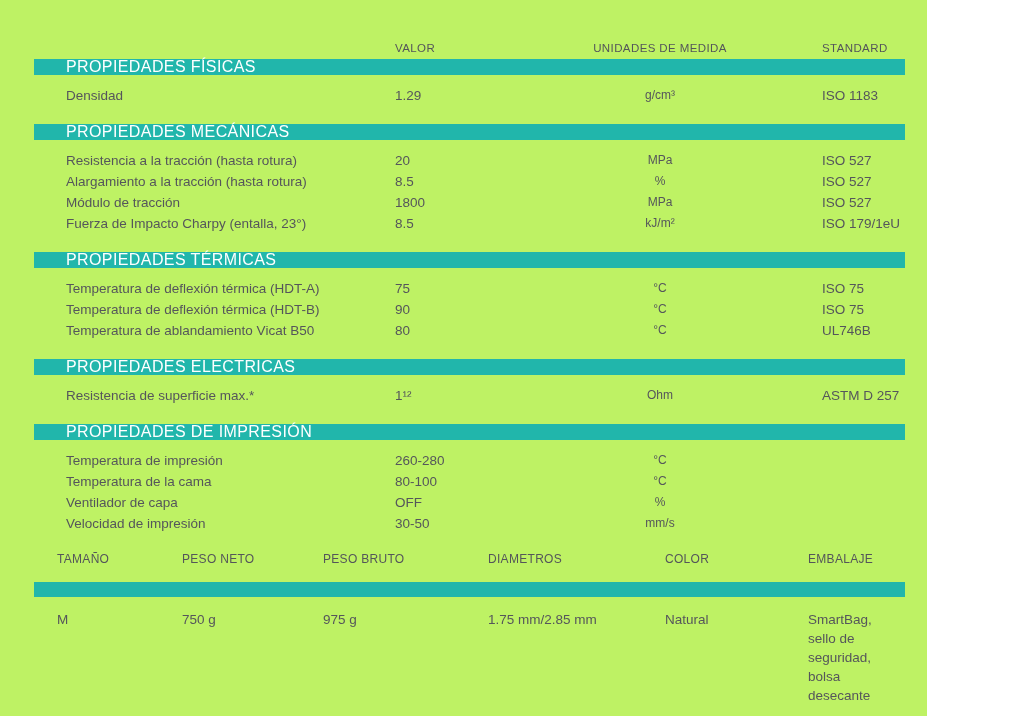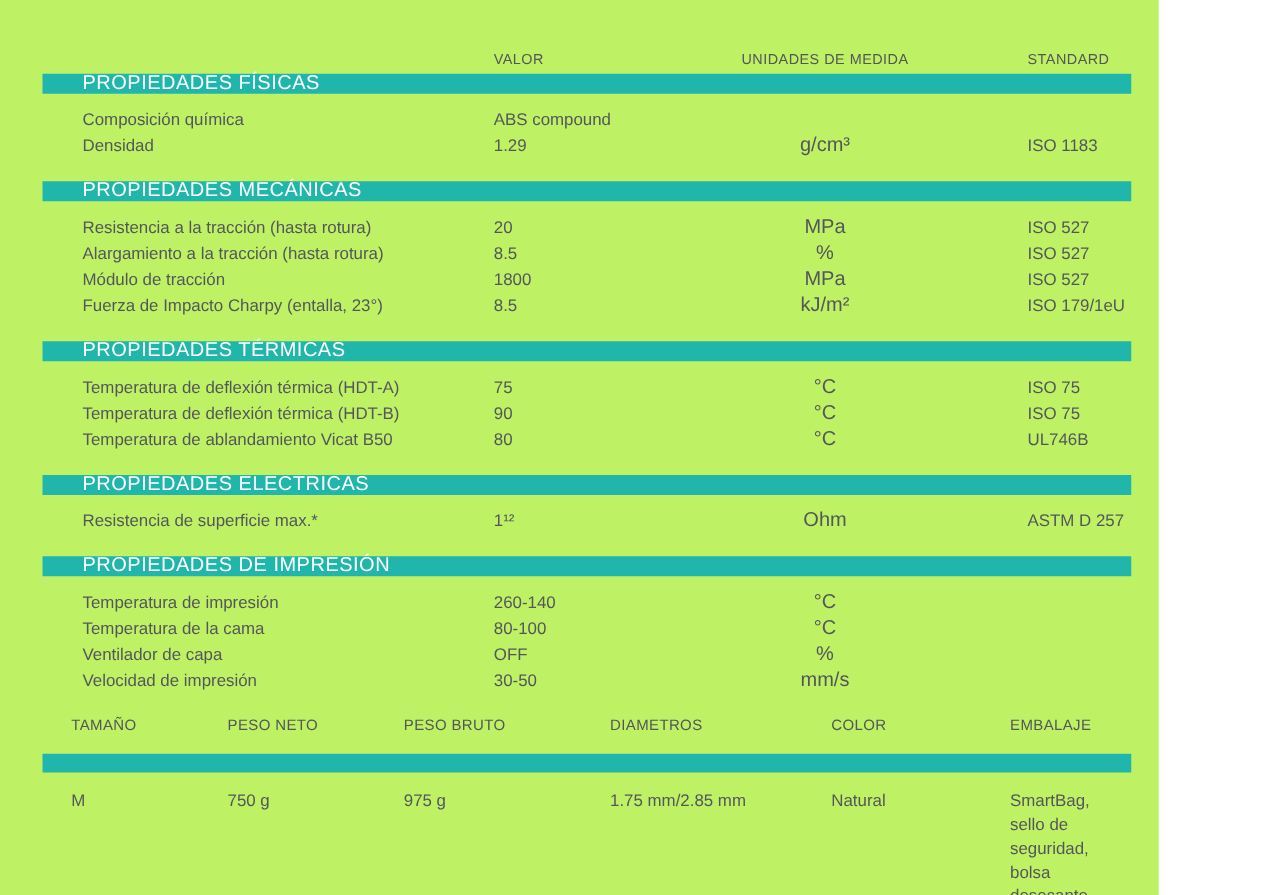--- a/index.html
+++ b/index.html
@@ -43,21 +43,21 @@
     padding-left: 32px;
   }
   .rows { padding-top: 10px; }
   .prop-row {
     display: grid;
     grid-template-columns: 329px 165px 200px 1fr;
     padding-left: 32px;
     font-size: 13.5px;
     line-height: 21px;
   }
-  .cell-unidad { text-align: center; font-size: 16px; }
+  .cell-unidad { text-align: center; font-size: 12px; }
   .cell-standard { padding-left: 62px; }
   .footnote {
     font-size: 9.5px;
     color: #55565b;
     padding-left: 32px;
     margin-top: 6px;
     line-height: 11px;
   }
 
   
@@ -94,26 +94,20 @@
     <div class="h-valor">VALOR</div>
     <div class="h-unidades">UNIDADES DE MEDIDA</div>
     <div class="h-standard">STANDARD</div>
   </div>
 
   <div id="sections">
       <section class="section">
         <div class="section-bar"><span class="section-title">PROPIEDADES FÍSICAS</span></div>
         <div class="rows">
           <div class="prop-row">
-            <span class="cell-label">Composición química</span>
-            <span class="cell-valor">ABS compound</span>
-            <span class="cell-unidad"></span>
-            <span class="cell-standard"></span>
-          </div>
-          <div class="prop-row">
             <span class="cell-label">Densidad</span>
             <span class="cell-valor">1.29</span>
             <span class="cell-unidad">g/cm³</span>
             <span class="cell-standard">ISO 1183</span>
           </div>
         </div>
       </section>
       <section class="section">
         <div class="section-bar"><span class="section-title">PROPIEDADES MECÁNICAS</span></div>
         <div class="rows">
@@ -175,21 +169,21 @@
             <span class="cell-unidad">Ohm</span>
             <span class="cell-standard">ASTM D 257</span>
           </div>
         </div>
       </section>
       <section class="section">
         <div class="section-bar"><span class="section-title">PROPIEDADES DE IMPRESIÓN</span></div>
         <div class="rows">
           <div class="prop-row">
             <span class="cell-label">Temperatura de impresión</span>
-            <span class="cell-valor">260-140</span>
+            <span class="cell-valor">260-280</span>
             <span class="cell-unidad">°C</span>
             <span class="cell-standard"></span>
           </div>
           <div class="prop-row">
             <span class="cell-label">Temperatura de la cama</span>
             <span class="cell-valor">80-100</span>
             <span class="cell-unidad">°C</span>
             <span class="cell-standard"></span>
           </div>
           <div class="prop-row">

